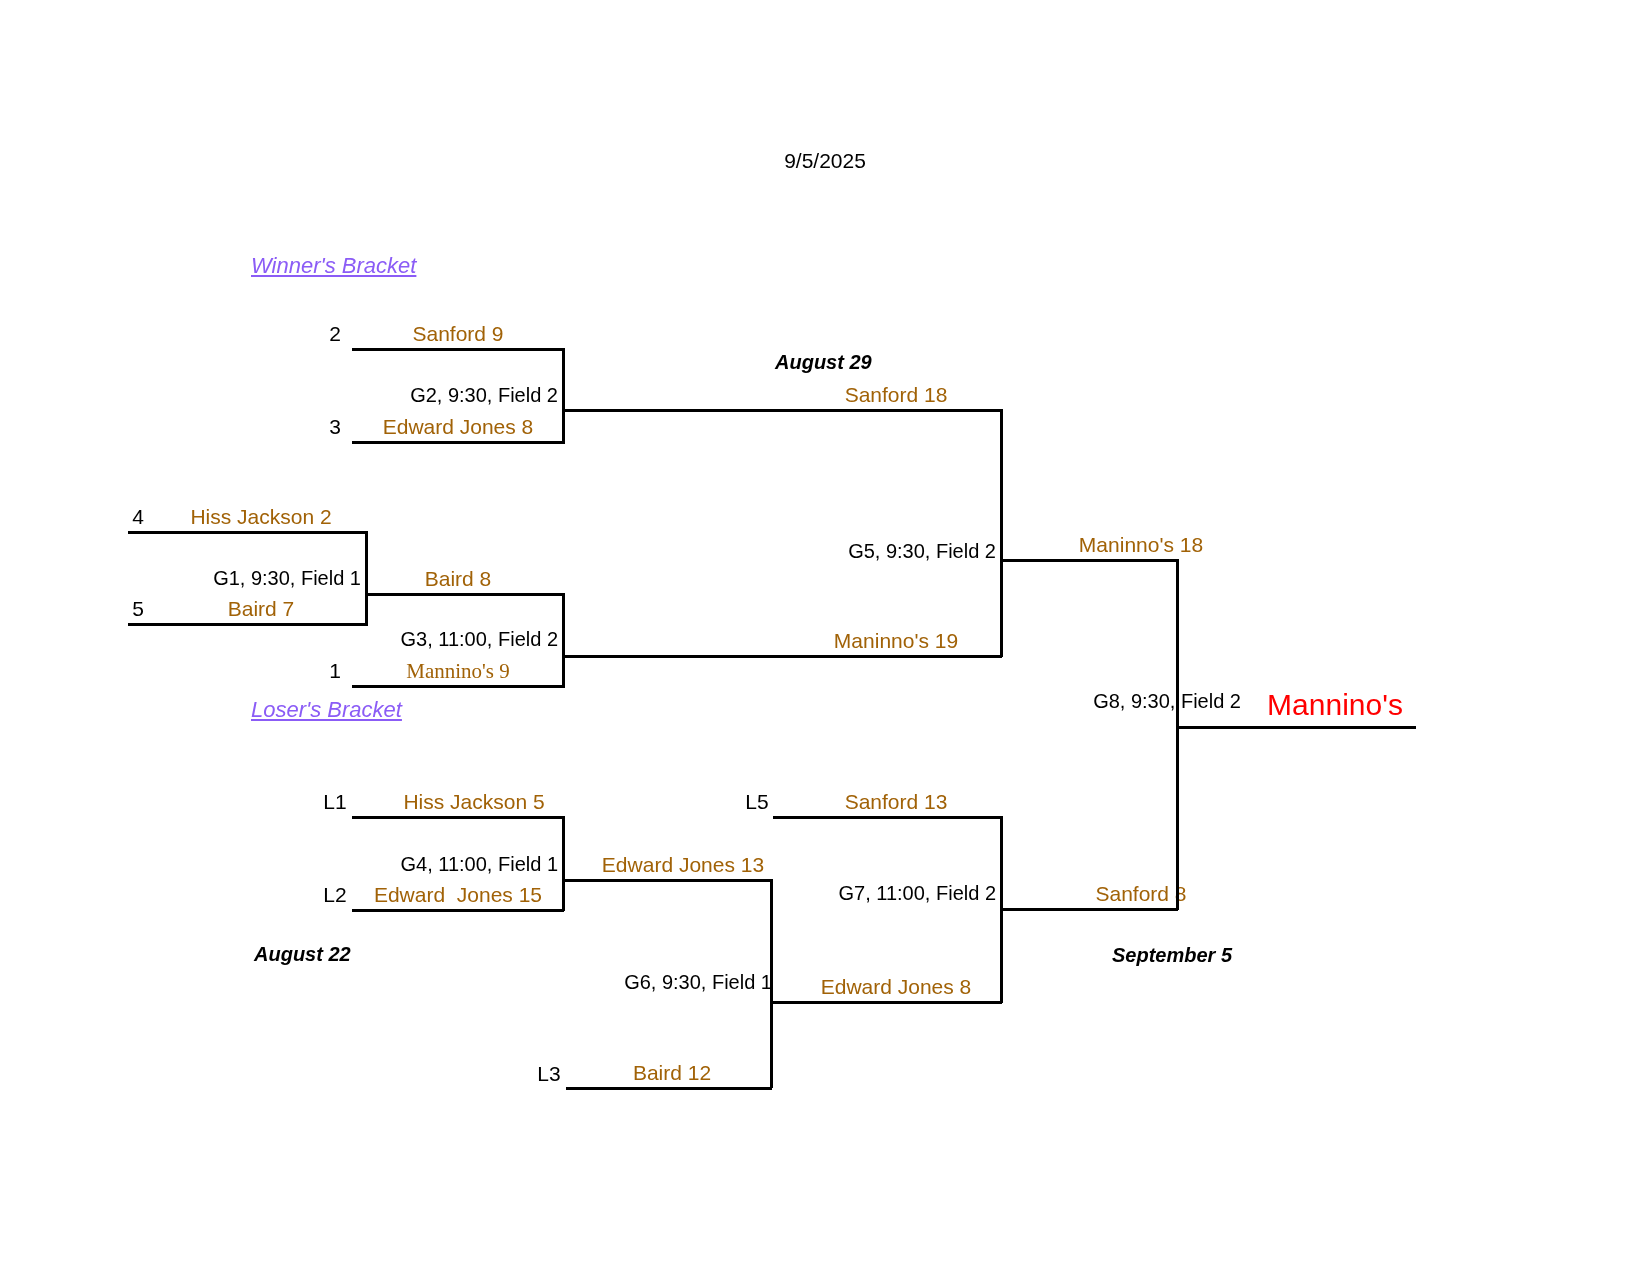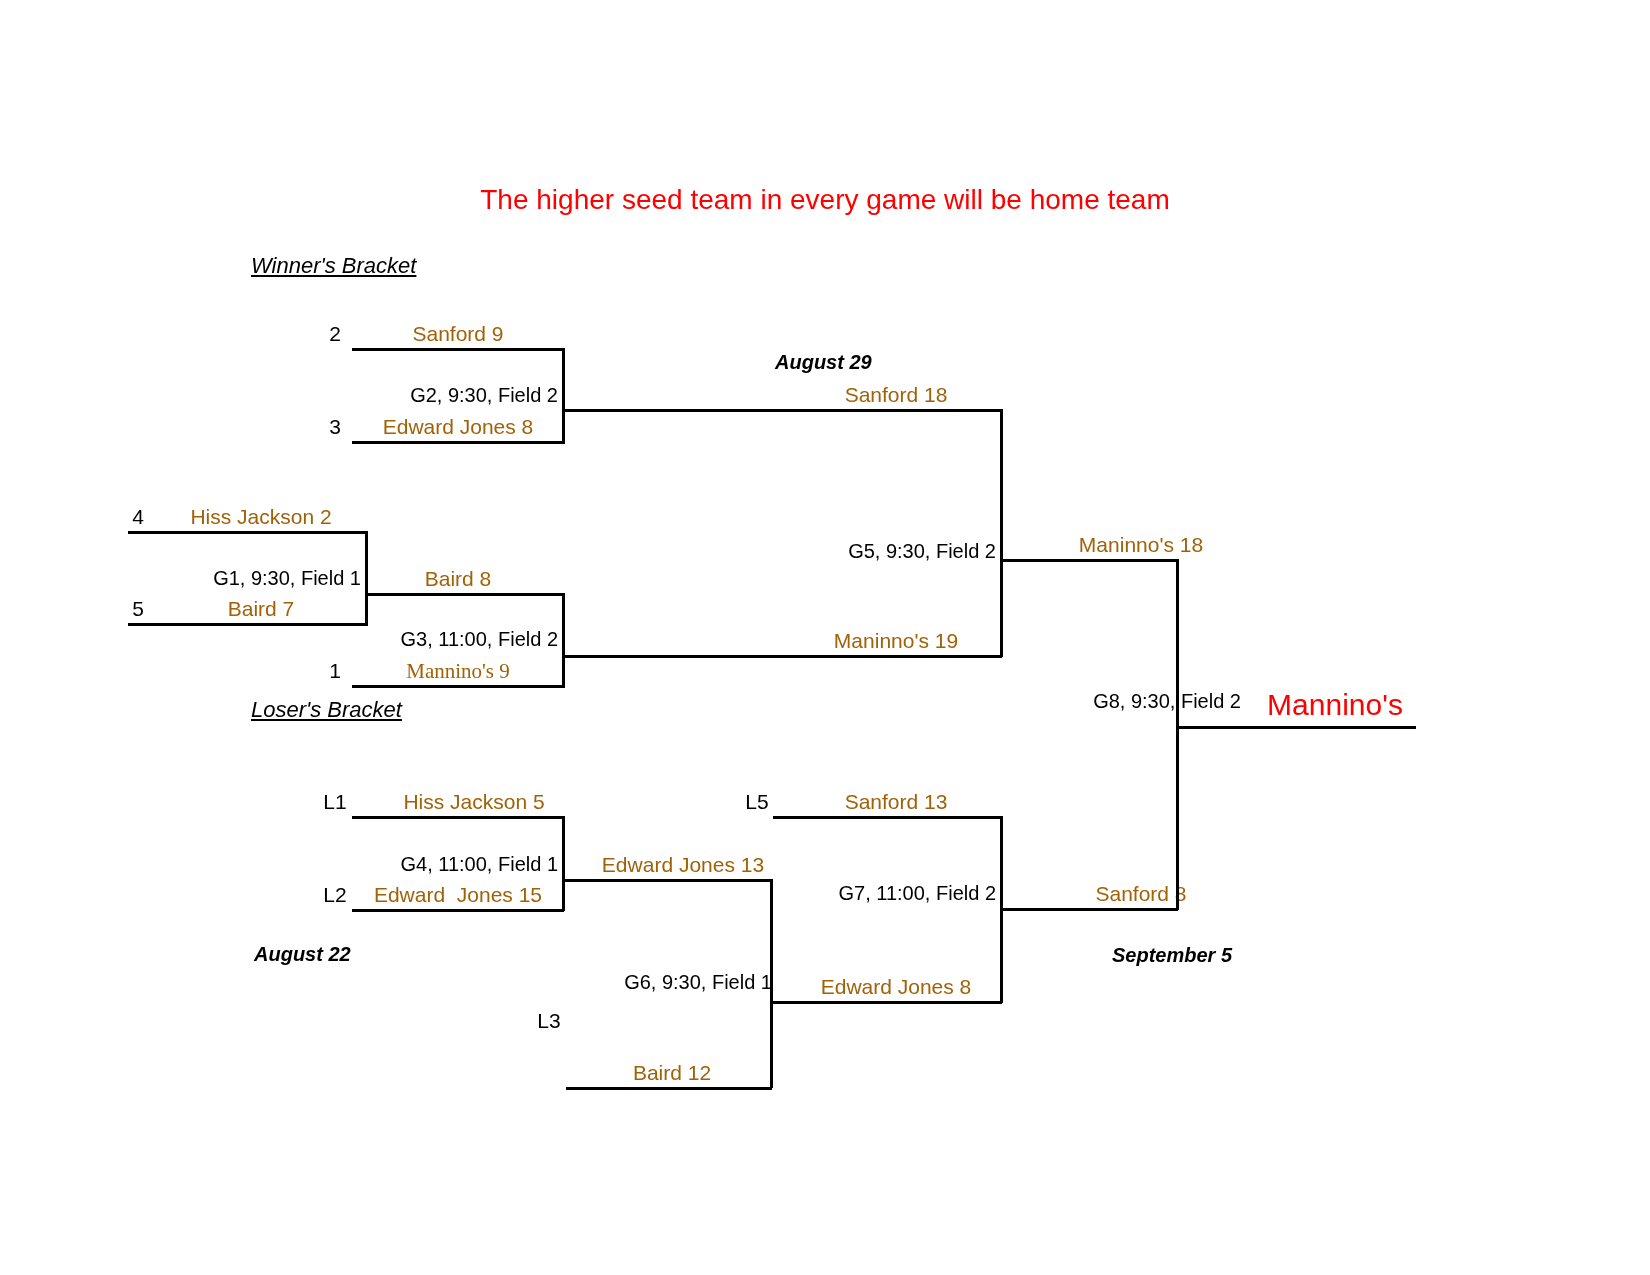--- a/index.html
+++ b/index.html
@@ -35,21 +35,21 @@
     position: absolute;
     width: 100%;
     text-align: center;
     font-size: 28px;
     color: #ff0000;
   }
   .section-head {
     position: absolute;
     font-size: 22px;
     font-style: italic;
-    color: #000000;
+    color: #8b5cf6;
     text-decoration: underline;
     white-space: nowrap;
   }
   .date-label {
     position: absolute;
     font-size: 20px;
     font-style: italic;
     font-weight: bold;
     color: #000000;
     white-space: nowrap;
@@ -93,21 +93,21 @@
     position: absolute;
     width: 0;
     border-left: 3px solid #000000;
   }
 </style>
 </head>
 <body>
 
 <div id="canvas">
 
-  <div class="notice" style="top:184px;">The higher seed team in every game will be home team</div>
+  <div class="subtitle" style="top:149px;">9/5/2025</div>
 
   <div class="section-head" style="left:251px; top:253px;">Winner's Bracket</div>
   <div class="section-head" style="left:251px; top:697px;">Loser's Bracket</div>
 
   <div class="date-label" style="left:775px; top:351px;text-align:center;">August 29</div>
   <div class="date-label" style="left:254px; top:943px;">August 22</div>
   <div class="date-label" style="left:1112px; top:944px;">September 5</div>
 
   <div class="seed" style="left:322px; top:322px; width:26px;">2</div>
   <div class="team" style="left:352px; top:322px; width:212px;">Sanford 9</div>
@@ -177,21 +177,21 @@
   <div class="team" style="left:352px; top:883px; width:212px;">Edward  Jones 15</div>
   <div class="hline" style="left:352px; top:909px; width:212px;"></div>
 
   <div class="vline" style="left:562px; top:816px; height:95px;"></div>
 
   <div class="team" style="left:577px; top:853px; width:212px;">Edward Jones 13</div>
   <div class="hline" style="left:562px; top:879px; width:210px;"></div>
 
   <div class="game-label" style="left:566px; top:971px; width:206px;">G6, 9:30, Field 1</div>
 
-  <div class="seed" style="left:533px; top:1009px; width:32px;">L3</div>
+  <div class="seed" style="left:533px; top:1062px; width:32px;">L3</div>
   <div class="team" style="left:566px; top:1061px; width:212px;">Baird 12</div>
   <div class="hline" style="left:566px; top:1087px; width:206px;"></div>
 
   <div class="vline" style="left:770px; top:879px; height:209px;"></div>
 
   <div class="seed" style="left:741px; top:790px; width:32px;">L5</div>
   <div class="team" style="left:790px; top:790px; width:212px;">Sanford 13</div>
   <div class="hline" style="left:773px; top:816px; width:229px;"></div>
 
   <div class="game-label" style="left:790px; top:882px; width:206px;">G7, 11:00, Field 2</div>

